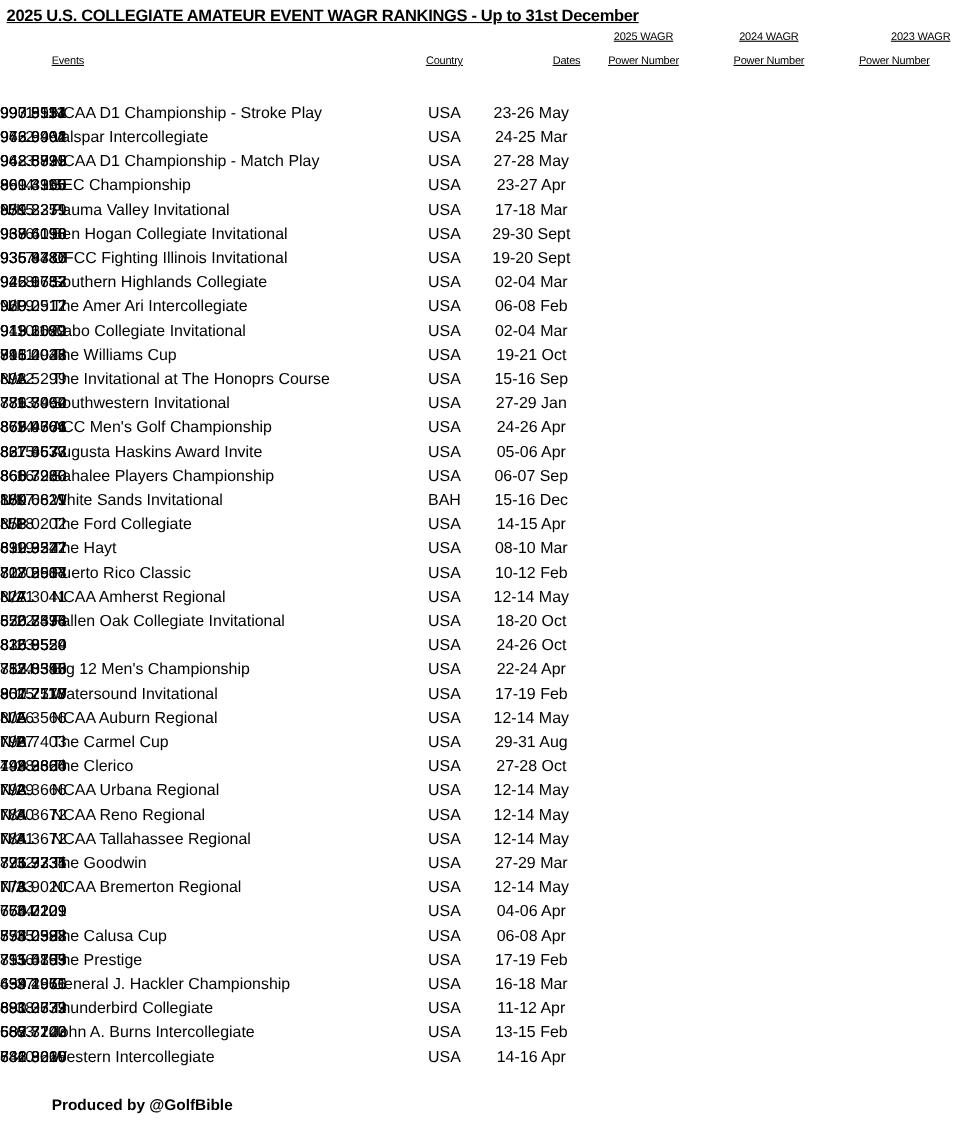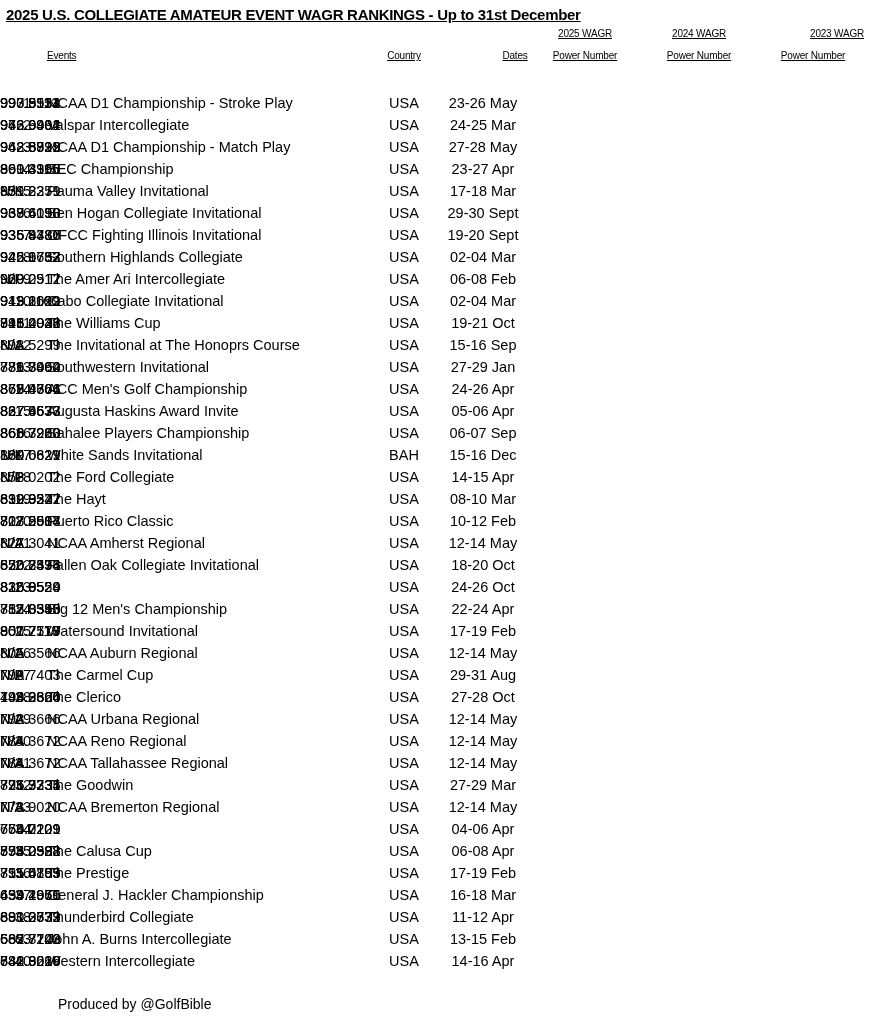--- a/index.html
+++ b/index.html
@@ -19,22 +19,22 @@
   }
   .hdr.c { transform: translateX(-50%); text-align: center; }
   .rows { position: absolute; left: 0; top: 92px; width: 874px; }
   .row { position: relative; height: 22px; font-size: 14.5px; line-height: 22px; white-space: nowrap; }
   .row > span { position: absolute; top: 0; }
   .rank { right: calc(874px - 31px); text-align: right; }
   .event { left: 47px; }
   .country { left: 404px; transform: translateX(-50%); }
   .dates { left: 483px; transform: translateX(-50%); }
   .footer {
-    position: absolute; left: 58px; top: 996px;
-    font-size: 14px; font-weight: normal; white-space: nowrap;
+    position: absolute; left: 47px; top: 996px;
+    font-size: 14px; font-weight: bold; white-space: nowrap;
   }
 </style>
 </head>
 <body>
 
 <div class="title">2025 U.S. COLLEGIATE AMATEUR EVENT WAGR RANKINGS - Up to 31st December</div>
 
 <div>
   <span class="hdr" style="left:47px; top:50px;">Events</span>
   <span class="hdr c" style="left:404px; top:50px;">Country</span>

